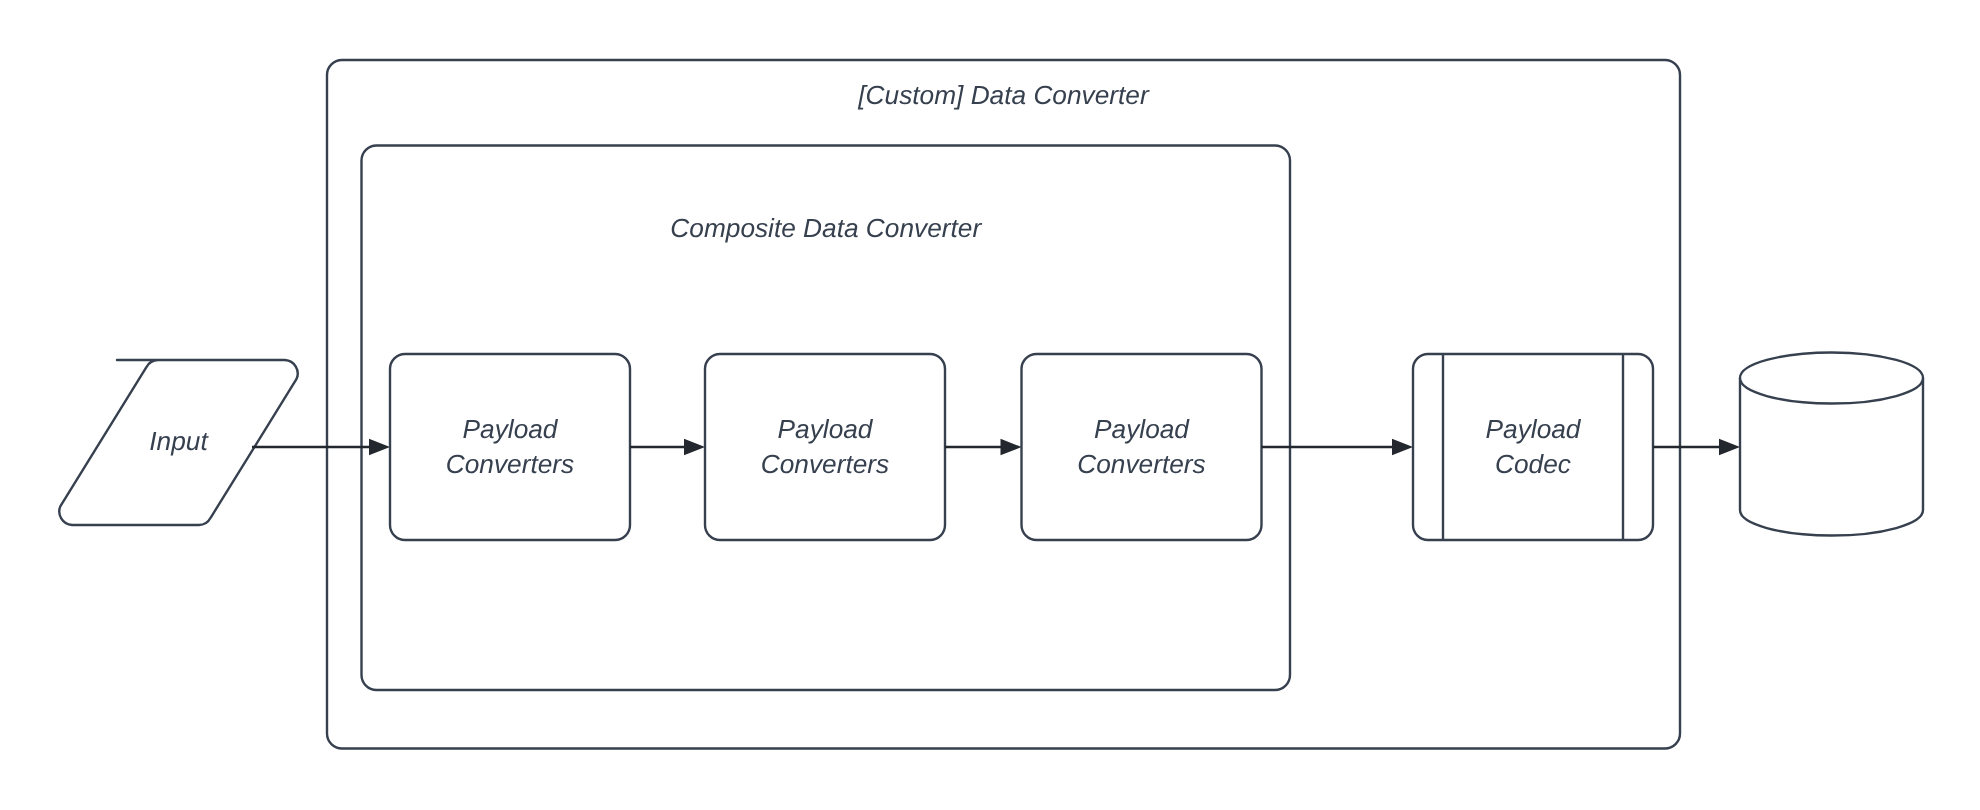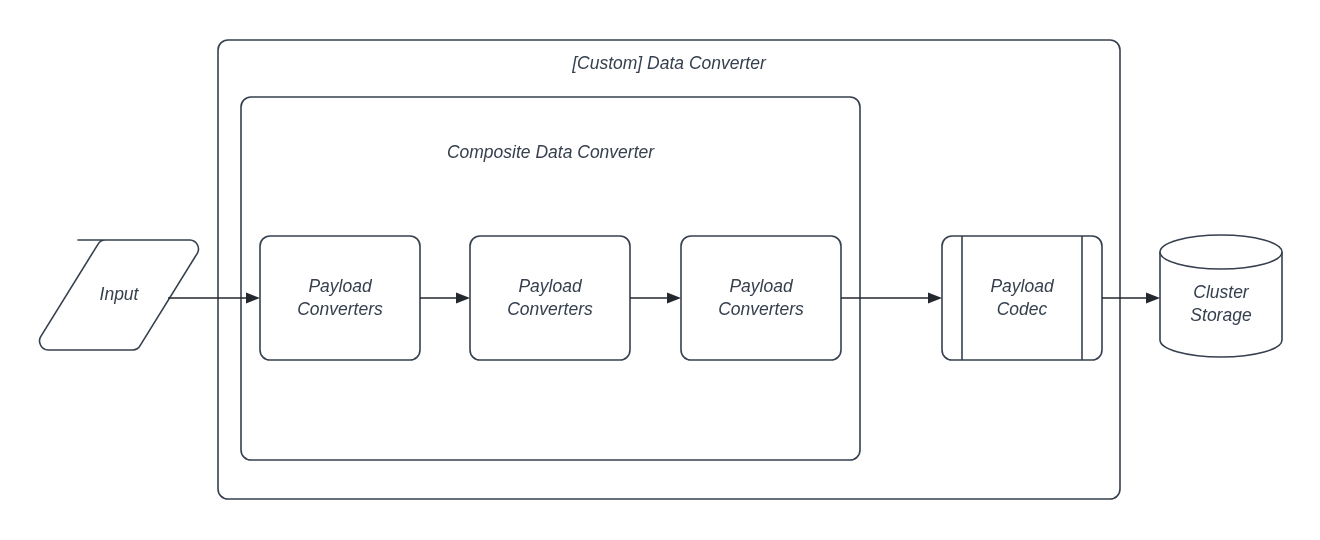--- a/index.html
+++ b/index.html
@@ -138,16 +138,14 @@
 
   <div class="label label-node label-box" style="left:470px; top:236px; width:160px; height:124px;">Payload
 Converters</div>
 
   <div class="label label-node label-box" style="left:681px; top:236px; width:160px; height:124px;">Payload
 Converters</div>
 
   <div class="label label-node label-box" style="left:962px; top:236px; width:120px; height:124px;">Payload
 Codec</div>
 
-  <div class="label label-node label-box" style="left:1160px; top:252px; width:122px; height:104px;">Cluster
-Storage</div>
 
 </div>
 
 </body></html>

